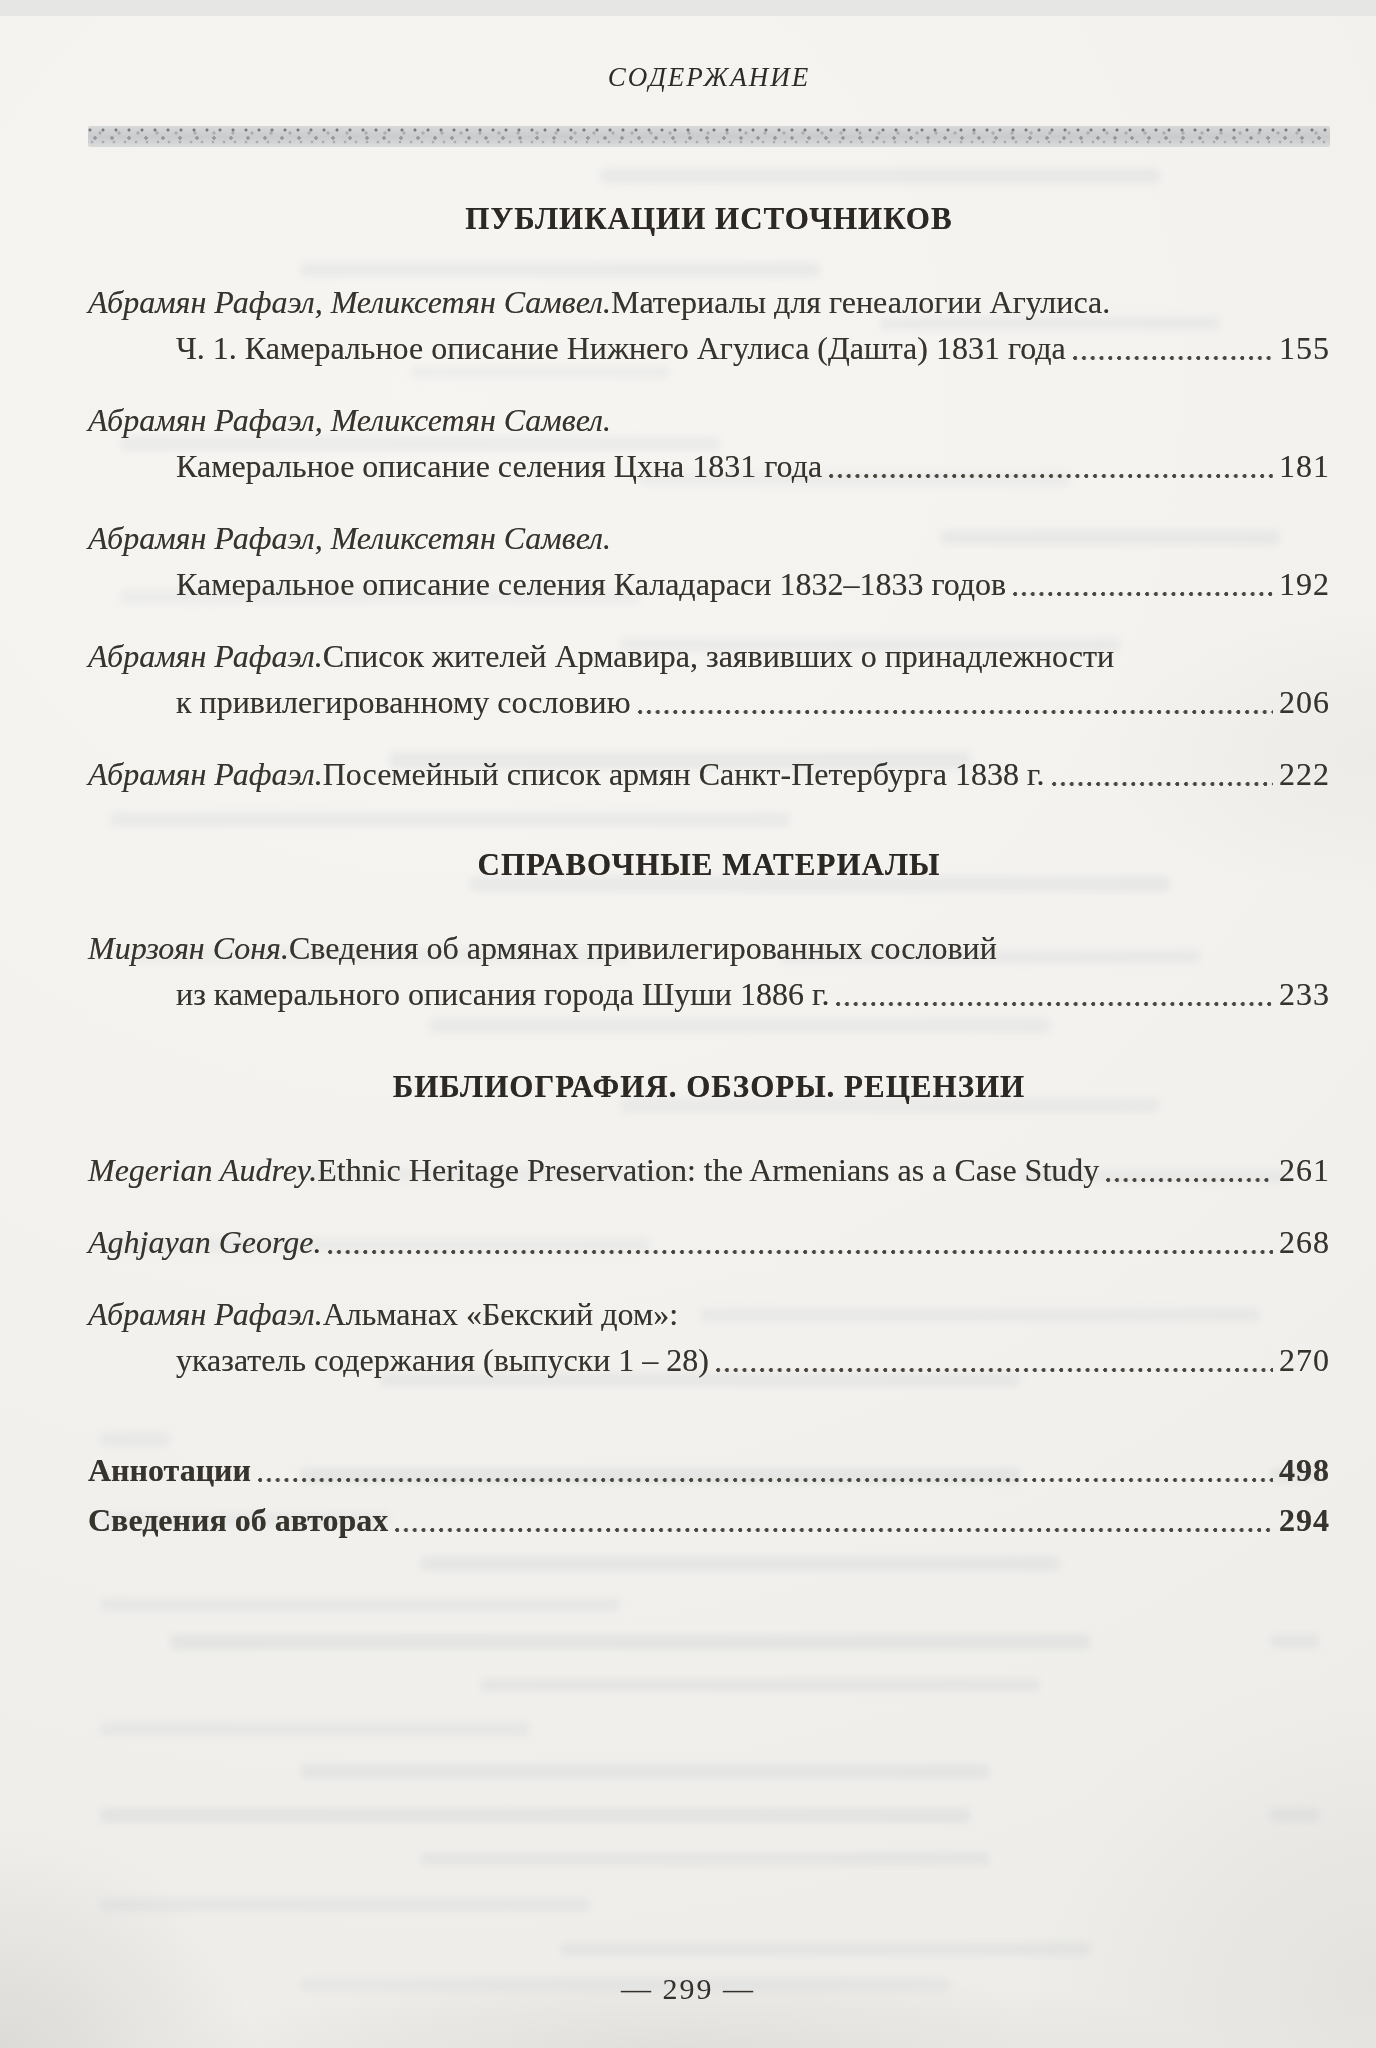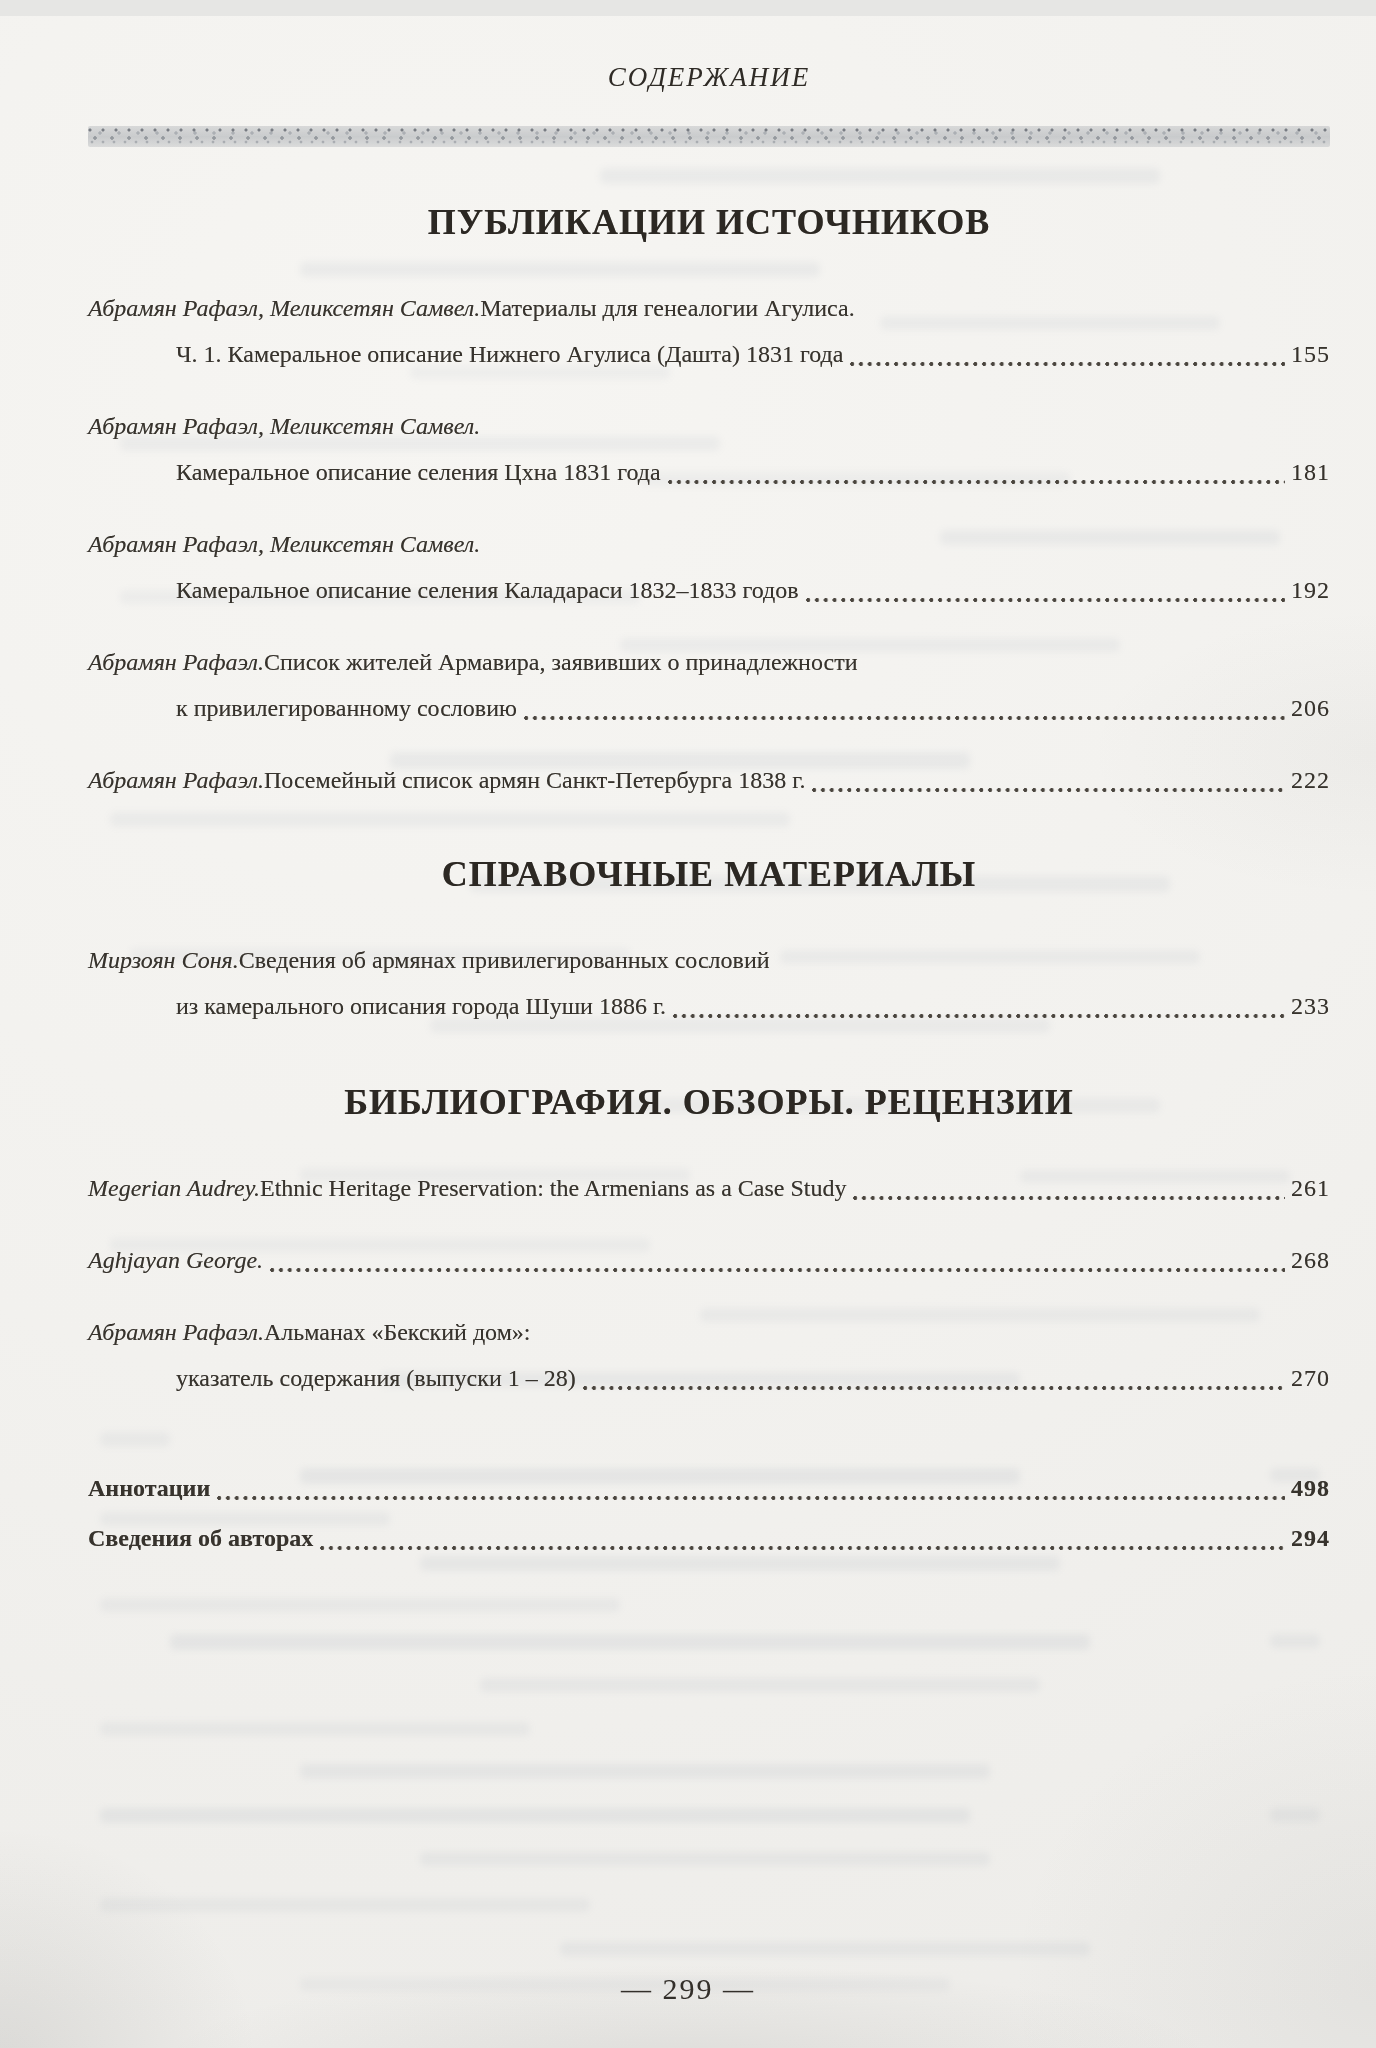--- a/index.html
+++ b/index.html
@@ -23,28 +23,28 @@
     height:21px;margin-top:33px;border-radius:2px;
     background-image:
       radial-gradient(circle at 2px 4px, rgba(104,109,116,.85) 1.3px, rgba(0,0,0,0) 1.8px),
       radial-gradient(circle at 7px 12px, rgba(130,135,142,.75) 1.5px, rgba(0,0,0,0) 2.0px),
       radial-gradient(circle at 12px 7px, rgba(152,157,164,.65) 1.4px, rgba(0,0,0,0) 1.9px),
       radial-gradient(circle at 4px 16px, rgba(142,147,154,.6) 1.2px, rgba(0,0,0,0) 1.7px),
       linear-gradient(180deg, rgba(150,155,162,.30), rgba(150,155,162,.45) 50%, rgba(150,155,162,.28));
     background-size:13px 21px,17px 21px,19px 21px,11px 21px,100% 100%;
     filter:blur(.5px);
   }
-  .section-heading{margin:0;text-align:center;font-size:36px;font-weight:bold;
+  .section-heading{margin:0;text-align:center;font-size:31px;font-weight:bold;
     letter-spacing:1px;color:#2c2823;text-shadow:0 0 .6px rgba(50,45,40,.55);}
   .sh1{margin-top:54px;}
   .sh2{margin-top:50px;}
   .sh3{margin-top:52px;}
   .entries .entry:first-child{margin-top:42px;}
   .entry{margin-top:26px;}
-  .toc-line{display:flex;align-items:baseline;font-size:24px;line-height:46px;
+  .toc-line{display:flex;align-items:baseline;font-size:32px;line-height:46px;
     text-shadow:0 0 .5px rgba(60,55,48,.5);}
   .toc-line .it{font-style:italic;}
   .indent{padding-left:88px;justify-content:space-between;}
   .dots{flex:1 1 auto;min-width:10px;height:8px;align-self:flex-end;margin:0 4px 9px 6px;
     background-image:radial-gradient(circle at 3.2px 4px, #4a453e 1.75px, rgba(0,0,0,0) 2.3px);
     background-size:8.8px 8px;background-repeat:repeat-x;background-position:left bottom;}
   .pg{margin-left:2px;letter-spacing:1px;white-space:nowrap;}
   .back-matter{margin-top:64px;font-weight:bold;}
   .back-matter .toc-line{margin-top:4px;}
   .folio{position:absolute;left:0;right:0;top:1956px;text-align:center;

